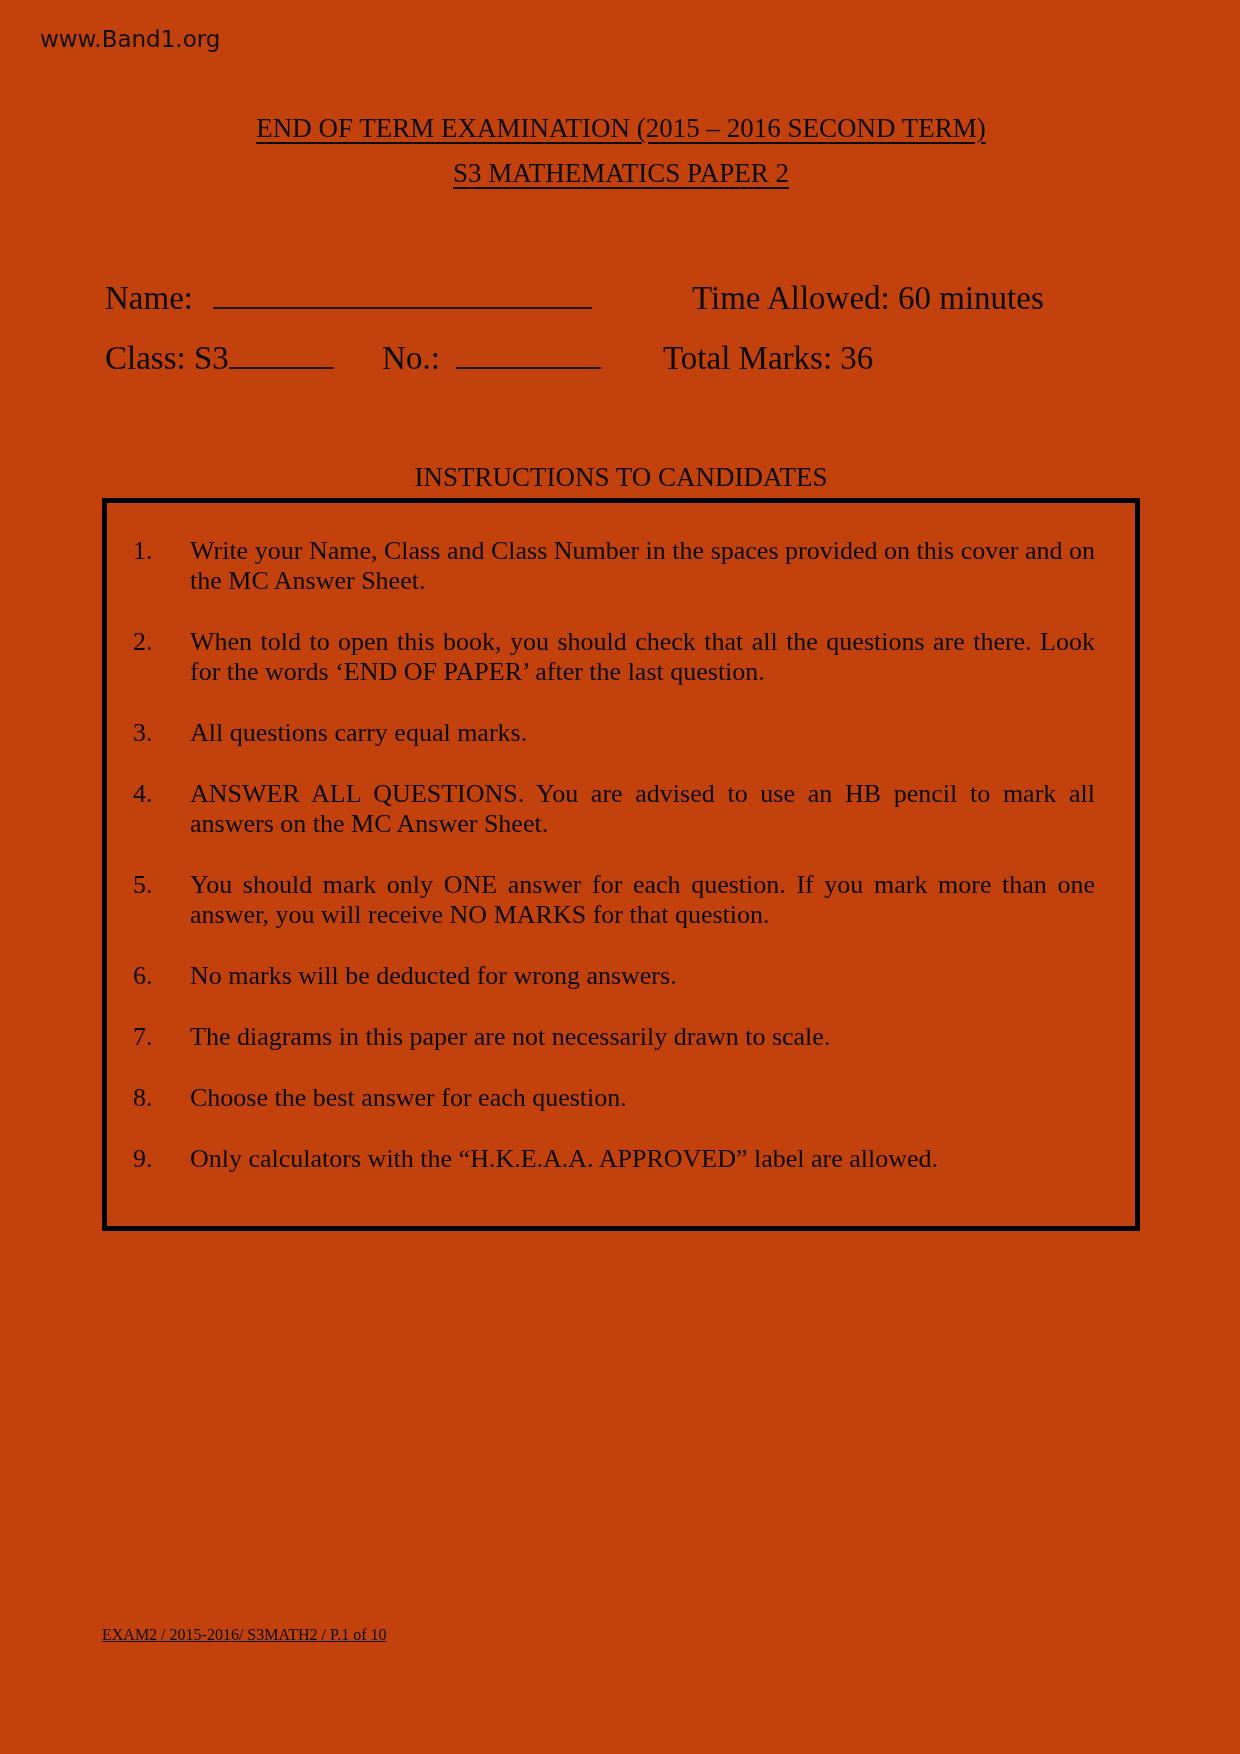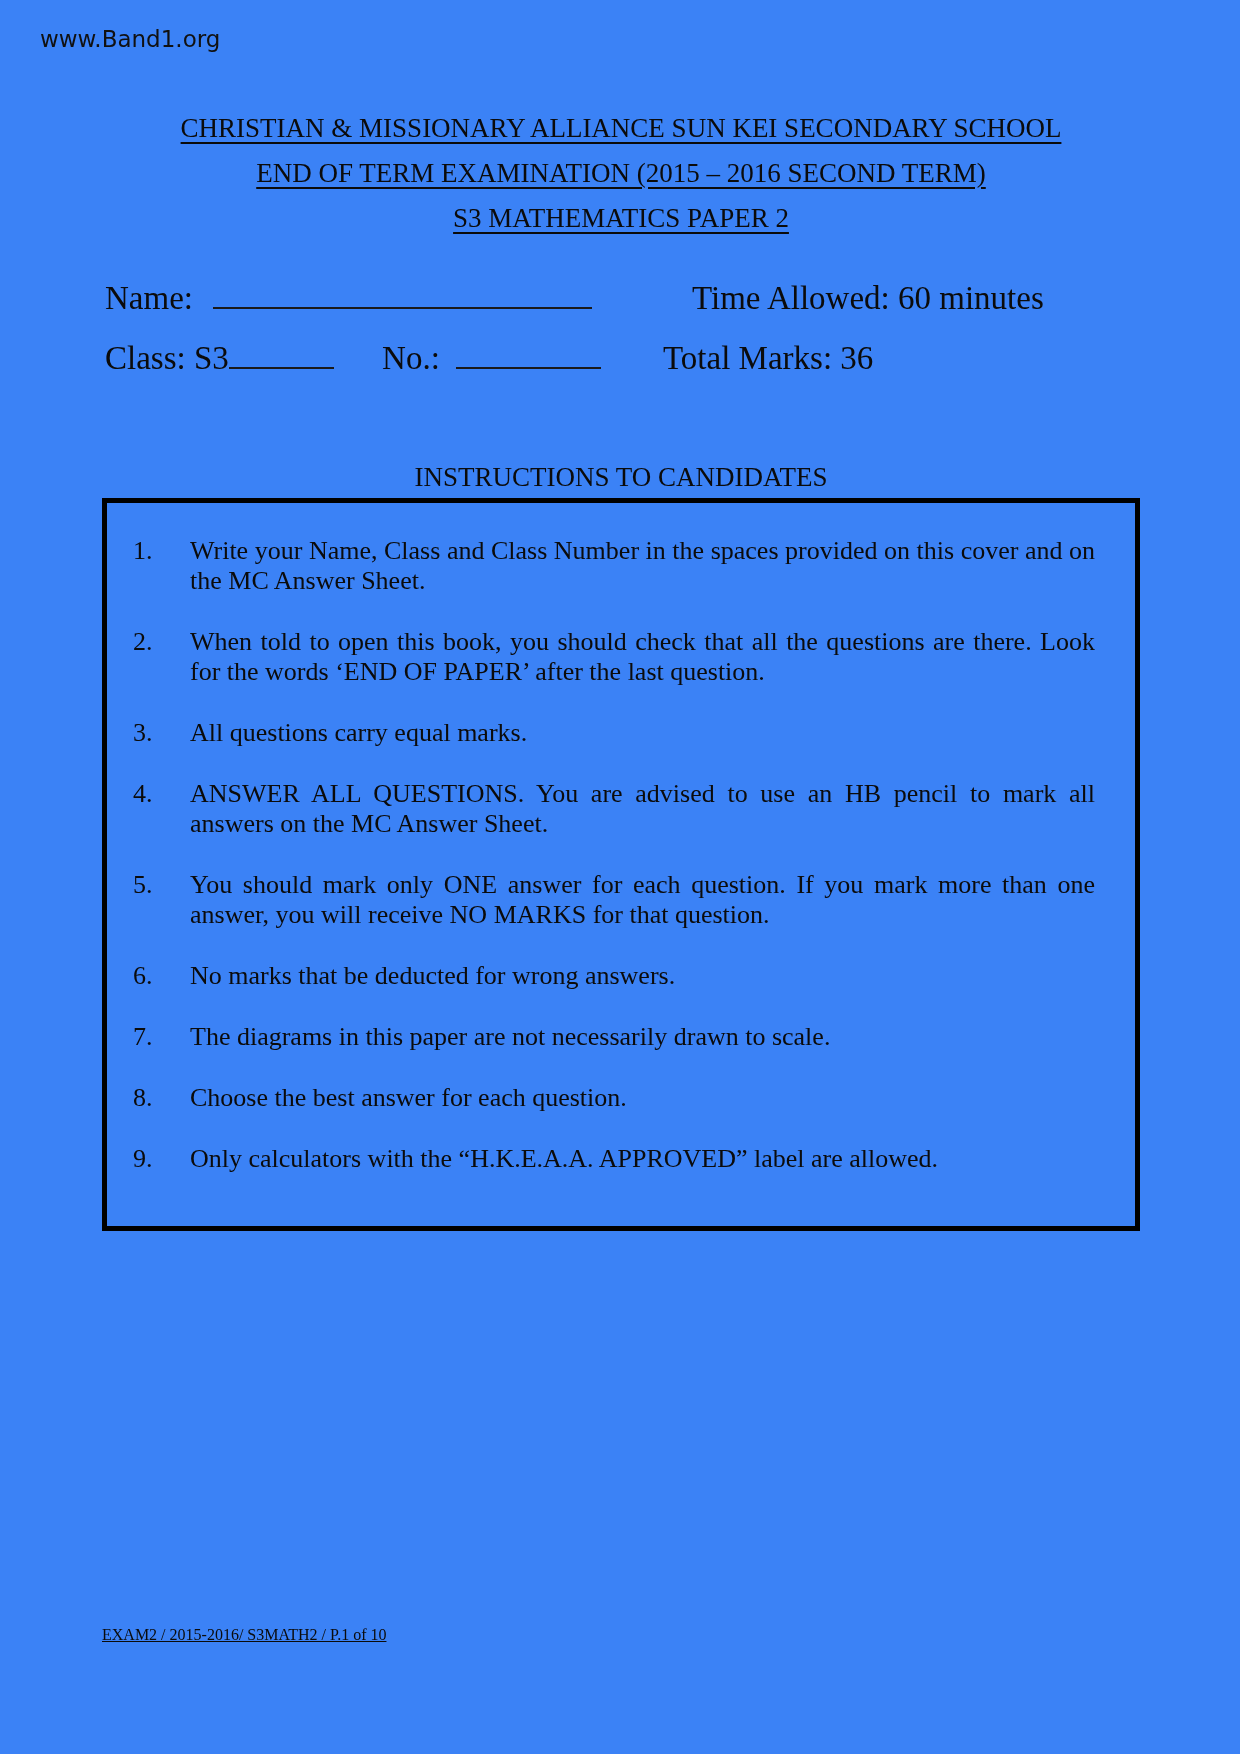--- a/index.html
+++ b/index.html
@@ -2,21 +2,21 @@
 <html><head>
 <meta charset="utf-8">
 <style>
   * { margin: 0; padding: 0; box-sizing: border-box; }
   html, body { background: #e8e8e8; }
   .page {
     position: relative;
     width: 1240px;
     height: 1754px;
     margin: 0 auto;
-    background: #3b82f6;
+    background: #c2410c;
     color: #0b0b0b;
     font-family: "Liberation Serif", serif;
     overflow: hidden;
   }
   .site-link {
     position: absolute;
     left: 40px;
     top: 26px;
     font-family: "DejaVu Sans", "Liberation Sans", sans-serif;
     font-size: 23px;
@@ -88,21 +88,20 @@
   }
 </style>
 </head>
 <body>
 
 <div class="page">
 
   <div class="site-link">www.Band1.org</div>
 
   <div class="titles">
-    <span class="title-line">CHRISTIAN &amp; MISSIONARY ALLIANCE SUN KEI SECONDARY SCHOOL</span>
     <span class="title-line">END OF TERM EXAMINATION (2015 – 2016 SECOND TERM)</span>
     <span class="title-line">S3 MATHEMATICS PAPER 2</span>
   </div>
 
   <div class="info-row" style="left:105px; top:280px;">
     <span>Name:</span>
     <span class="blank" style="width:379px; margin-left:12px;"></span>
   </div>
 
   <div class="info-row" style="left:692px; top:280px;">
@@ -143,21 +142,21 @@
     <div class="instruction-text"><span class="b">ANSWER ALL QUESTIONS.</span><span> You are advised to use an HB pencil to mark all answers on the MC Answer Sheet.</span></div>
   </div>
 
   <div class="instruction-item">
     <div class="instruction-number">5.</div>
     <div class="instruction-text"><span>You should mark only </span><span class="b">ONE</span><span> answer for each question. If you mark more than one answer, you will receive </span><span class="b">NO MARKS</span><span> for that question.</span></div>
   </div>
 
   <div class="instruction-item">
     <div class="instruction-number">6.</div>
-    <div class="instruction-text"><span>No marks that be deducted for wrong answers.</span></div>
+    <div class="instruction-text"><span>No marks will be deducted for wrong answers.</span></div>
   </div>
 
   <div class="instruction-item">
     <div class="instruction-number">7.</div>
     <div class="instruction-text"><span>The diagrams in this paper are not necessarily drawn to scale.</span></div>
   </div>
 
   <div class="instruction-item">
     <div class="instruction-number">8.</div>
     <div class="instruction-text"><span>Choose the best answer for each question.</span></div>

